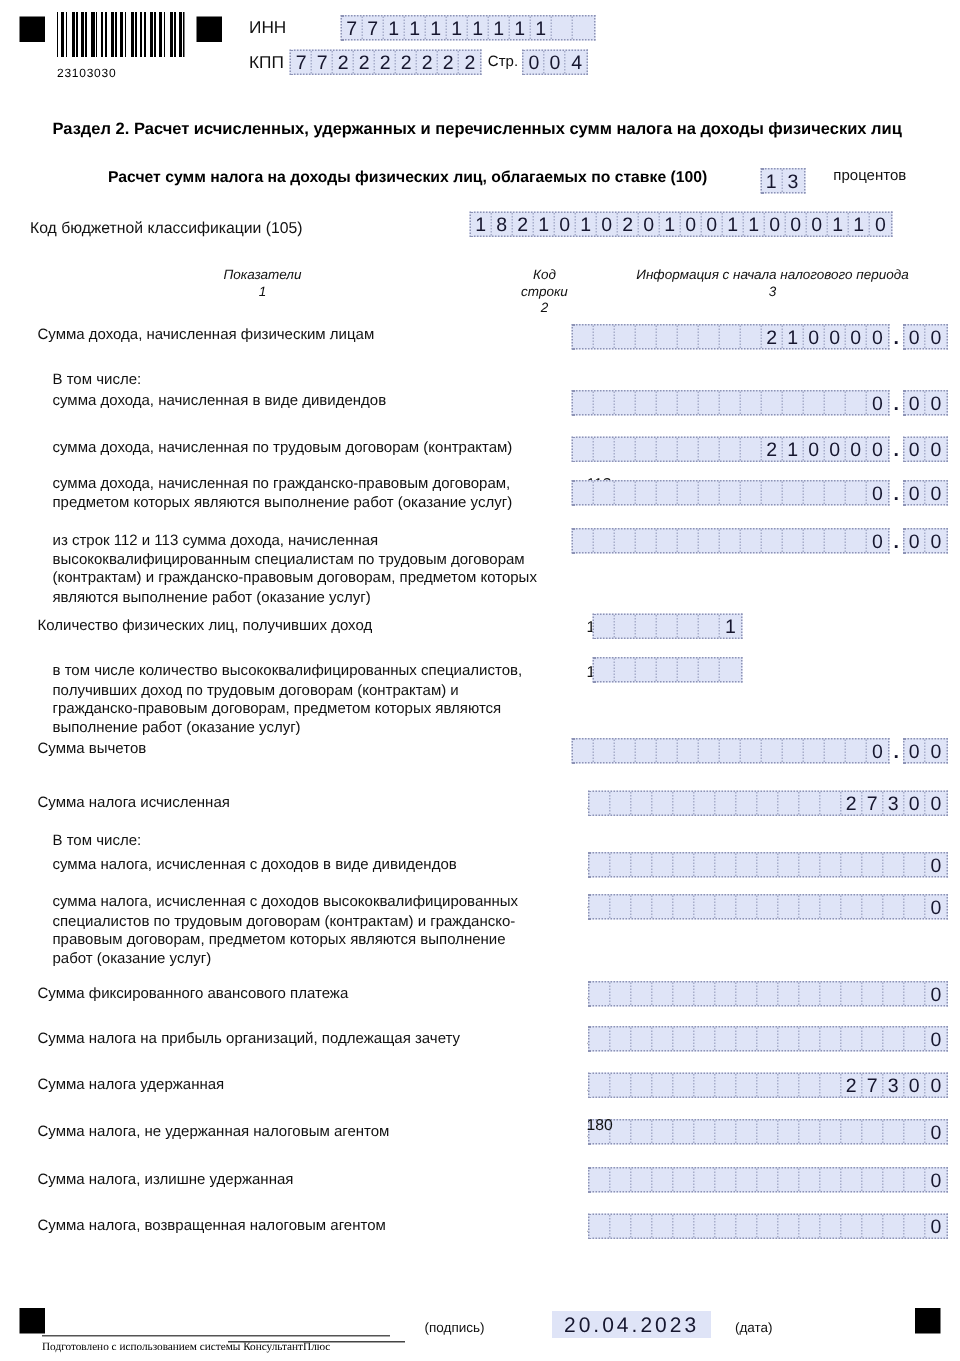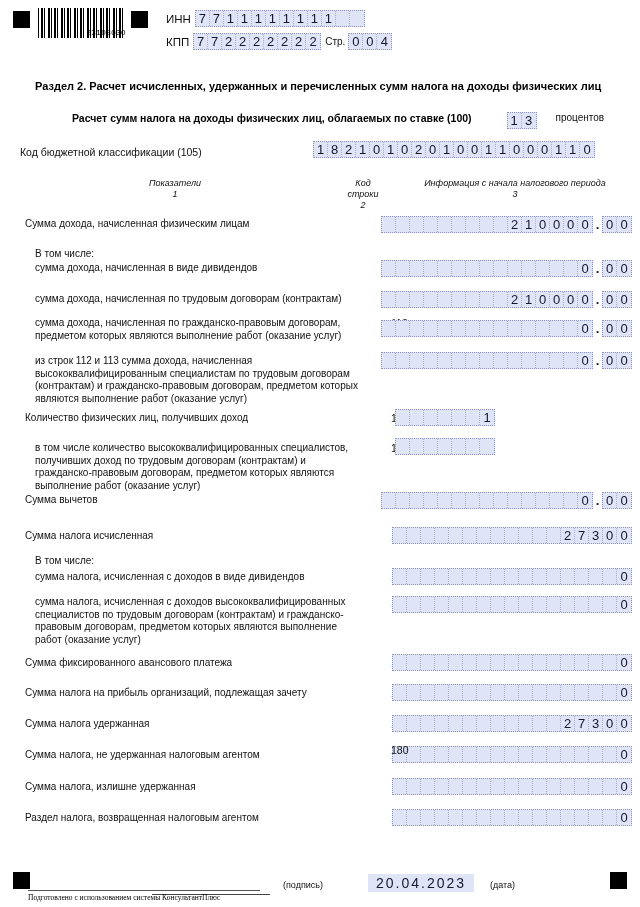--- a/index.html
+++ b/index.html
@@ -40,24 +40,24 @@
     background:
       repeating-linear-gradient(to right,
         #000 0px, #000 1px, #fff 1px, #fff 3px,
         #000 3px, #000 5px, #fff 5px, #fff 6px,
         #000 6px, #000 7px, #fff 7px, #fff 10px,
         #000 10px, #000 12px, #fff 12px, #fff 13px);
   }
   #barcode-labels {
     position: absolute;
     left: 38px;
-    top: 28px;
+    top: 44px;
     width: 88px;
     display: flex;
-    justify-content: flex-end;
+    justify-content: flex-start;
     font-size: 8px;
     letter-spacing: .5px;
     color: #000;
   }
 
   
   .cells {
     display: flex;
     height: 17px;
     border: 1px dotted #8d93b5;
@@ -75,21 +75,21 @@
     letter-spacing: 0;
   }
   .cells > span:last-child { border-right: none; }
 
   
   #inn-row, #kpp-row {
     position: absolute;
     display: flex;
     align-items: center;
   }
-  #inn-row { left: 166px; top: 10px; }
+  #inn-row { left: 166px; top: 10px; gap: 32px; }
   #kpp-row { left: 166px; top: 33px; }
   .idlabel {
     font-size: 11.5px;
     margin-right: 4px;
     color: #111;
   }
   #str-label {
     font-size: 10px;
     margin: 0 3px 0 4px;
     color: #111;
@@ -735,21 +735,21 @@
             <span></span>
             <span></span>
             <span></span>
             <span></span>
             <span></span>
             <span>0</span>
           </div>
         </div>
       </div>
       <div class="row">
-        <div class="rlabel" style="left: 25px; top: 812px; width: 320px;">Раздел налога, возвращенная налоговым агентом</div>
+        <div class="rlabel" style="left: 25px; top: 812px; width: 320px;">Сумма налога, возвращенная налоговым агентом</div>
         <div class="rcode" style="top: 812px;">190</div>
         <div class="rfield" style="top: 809px; left: 392px;">
           <div class="cells">
             <span></span>
             <span></span>
             <span></span>
             <span></span>
             <span></span>
             <span></span>
             <span></span>

